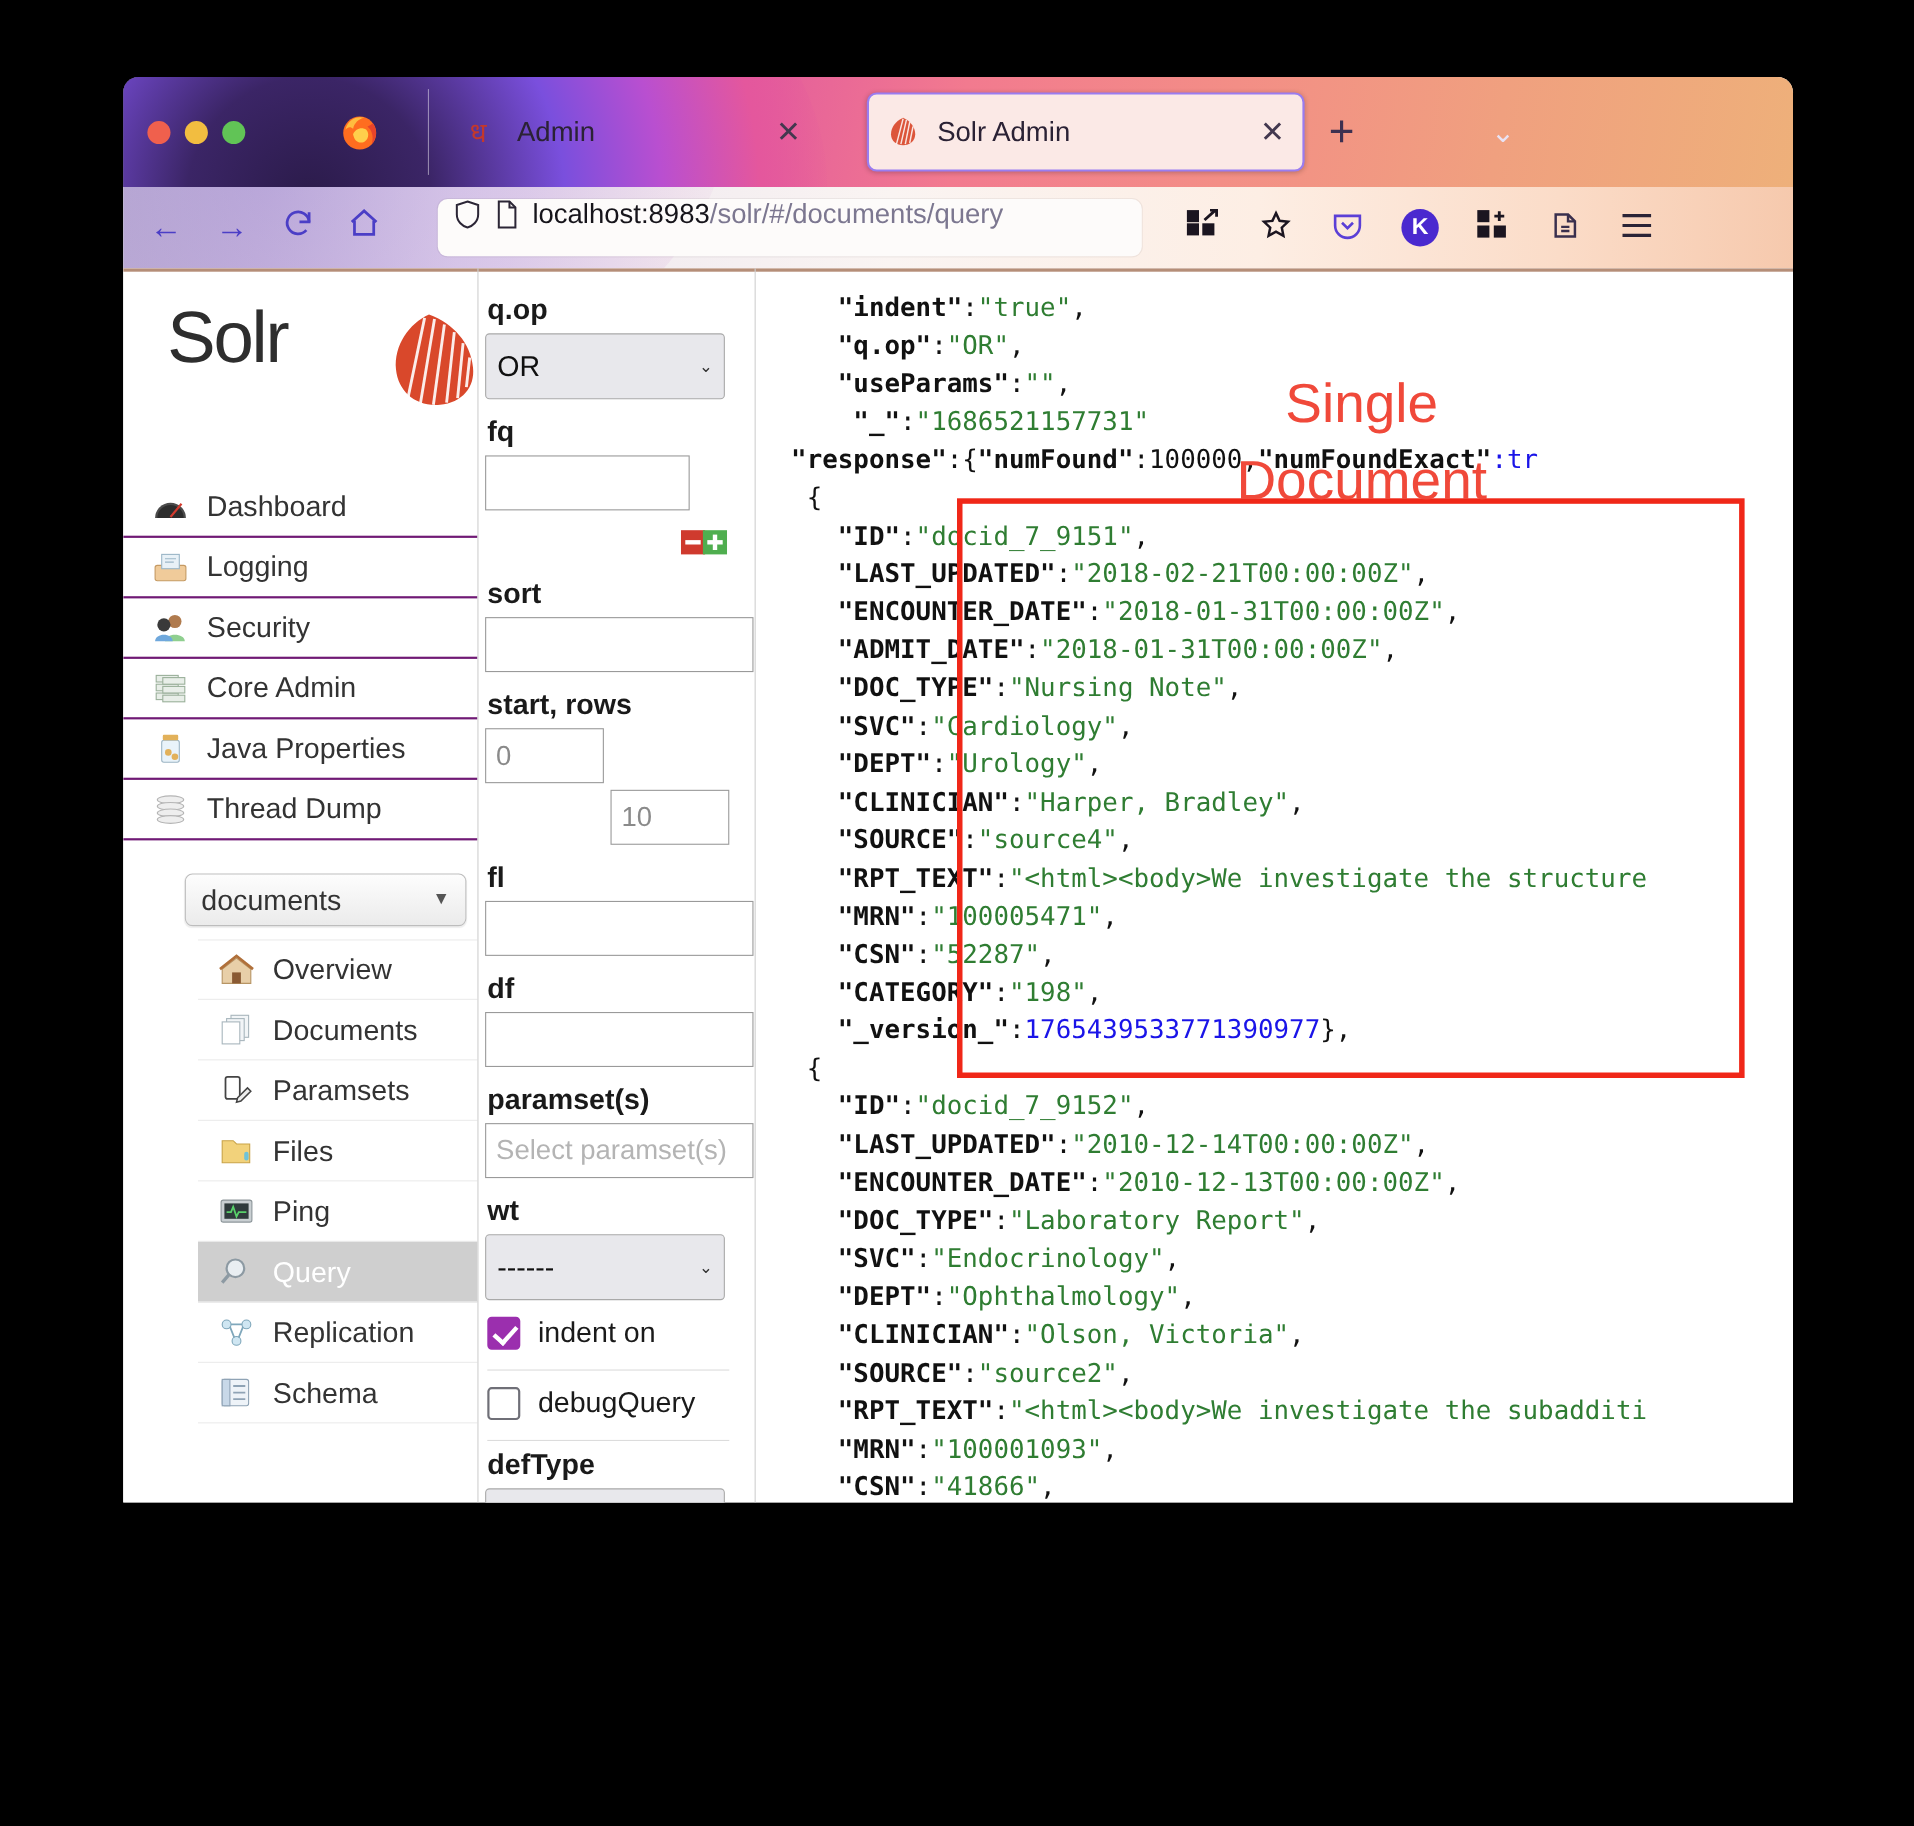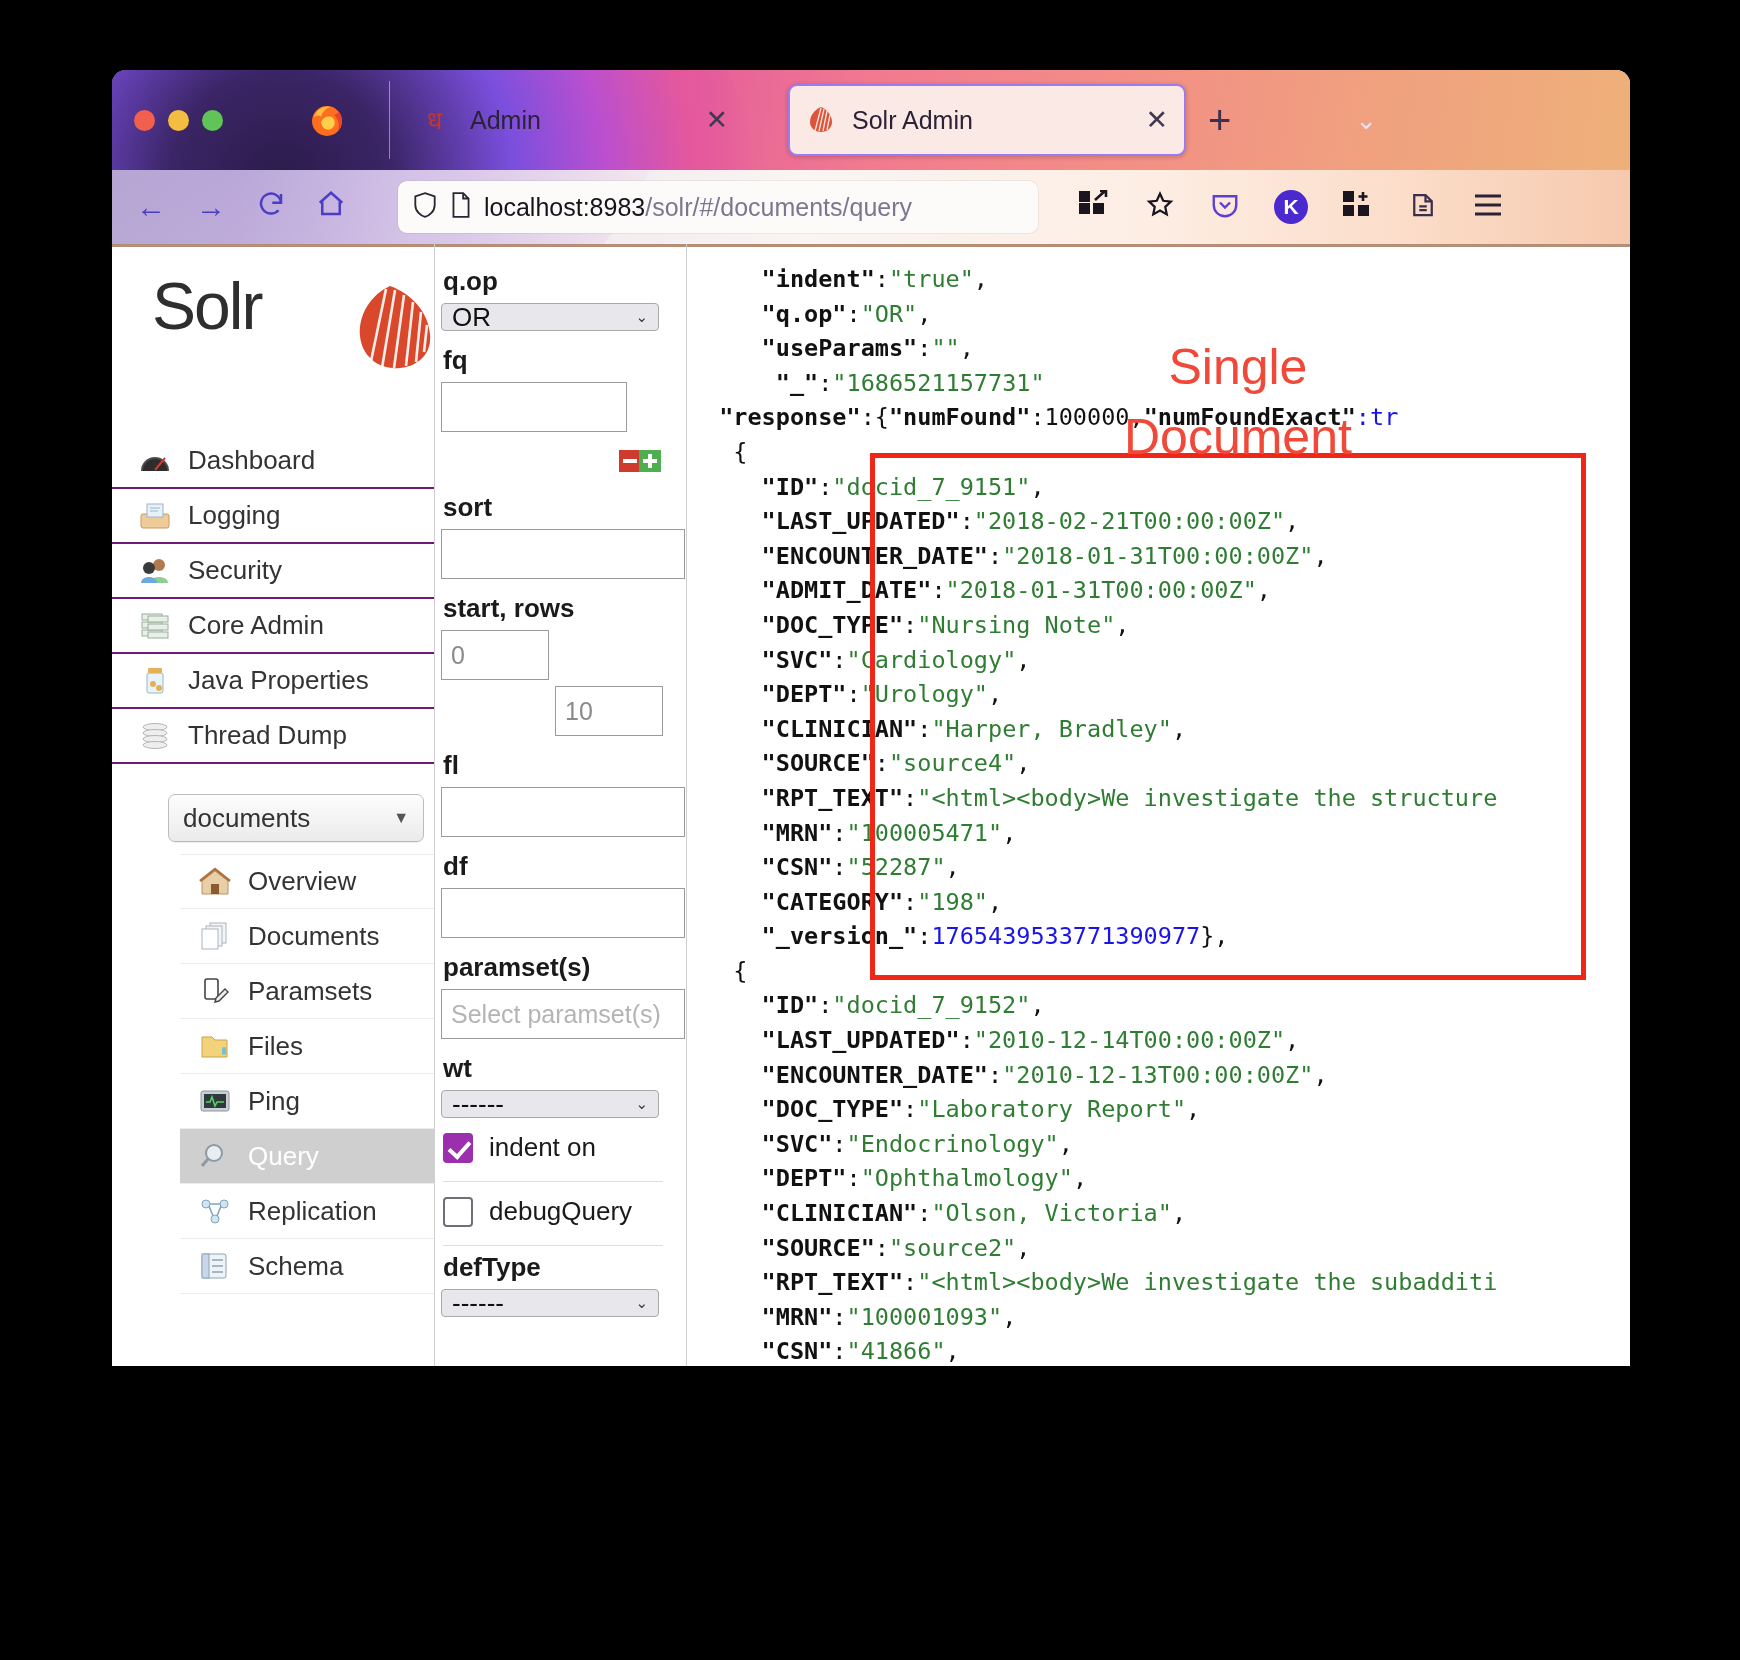--- a/index.html
+++ b/index.html
@@ -85,21 +85,21 @@
     background: radial-gradient(circle at 40% 60%, rgba(110,70,200,.30) 0%, rgba(150,90,210,.22) 45%, rgba(200,120,200,.10) 72%, rgba(255,255,255,0) 86%);
   }
   .navicon { position: relative; z-index: 3; color: #4b3ec6; font-size: 30px; }
   .nav-left { position: relative; z-index: 3; display: flex; align-items: center; gap: 30px; margin-left: 24px; }
   .urlbox {
     position: relative; z-index: 3;
     margin-left: 52px;
     width: 640px; height: 52px;
     background: #fdfbfa;
     border-radius: 9px;
-    display: flex; align-items: center;
+    display: flex; align-items: flex-start;
     padding: 0 14px;
     box-shadow: 0 0 0 1px rgba(0,0,0,.05);
   }
   .urltext { font-size: 25px; color: #7c7790; white-space: nowrap; overflow: hidden; }
   .urltext b { color: #16141a; font-weight: 400; }
   .urlicon { margin-right: 12px; color: #2b2535; }
   .nav-right { position: relative; z-index: 3; display: flex; align-items: center; gap: 34px; margin-left: 40px; }
   .kavatar {
     width: 34px; height: 34px; border-radius: 50%;
     background: #4a29cf; color: #fff; font-size: 21px; font-weight: bold;
@@ -147,21 +147,21 @@
   
   .params {
     width: 252px; flex: 0 0 252px;
     border-left: 1px solid #cfcfcf;
     padding: 22px 0 0 6px;
     position: relative;
   }
   .plabel { font-size: 26px; color: #1a1a1a; font-weight: bold; margin: 0 0 6px 2px; }
   .pblock { margin-bottom: 14px; }
   .pselect {
-    width: 218px; height: 28px;
+    width: 218px; height: 60px;
     border: 1px solid #a9a9a9; border-radius: 4px;
     background: #e8e8ec;
     display: flex; align-items: center; justify-content: space-between;
     padding: 0 10px;
     font-size: 26px; color: #101010;
   }
   .pselect .caret { font-size: 15px; color: #333; }
   .pinput {
     width: 186px; height: 50px;
     border: 1px solid #9a9a9a; background: #fff;

